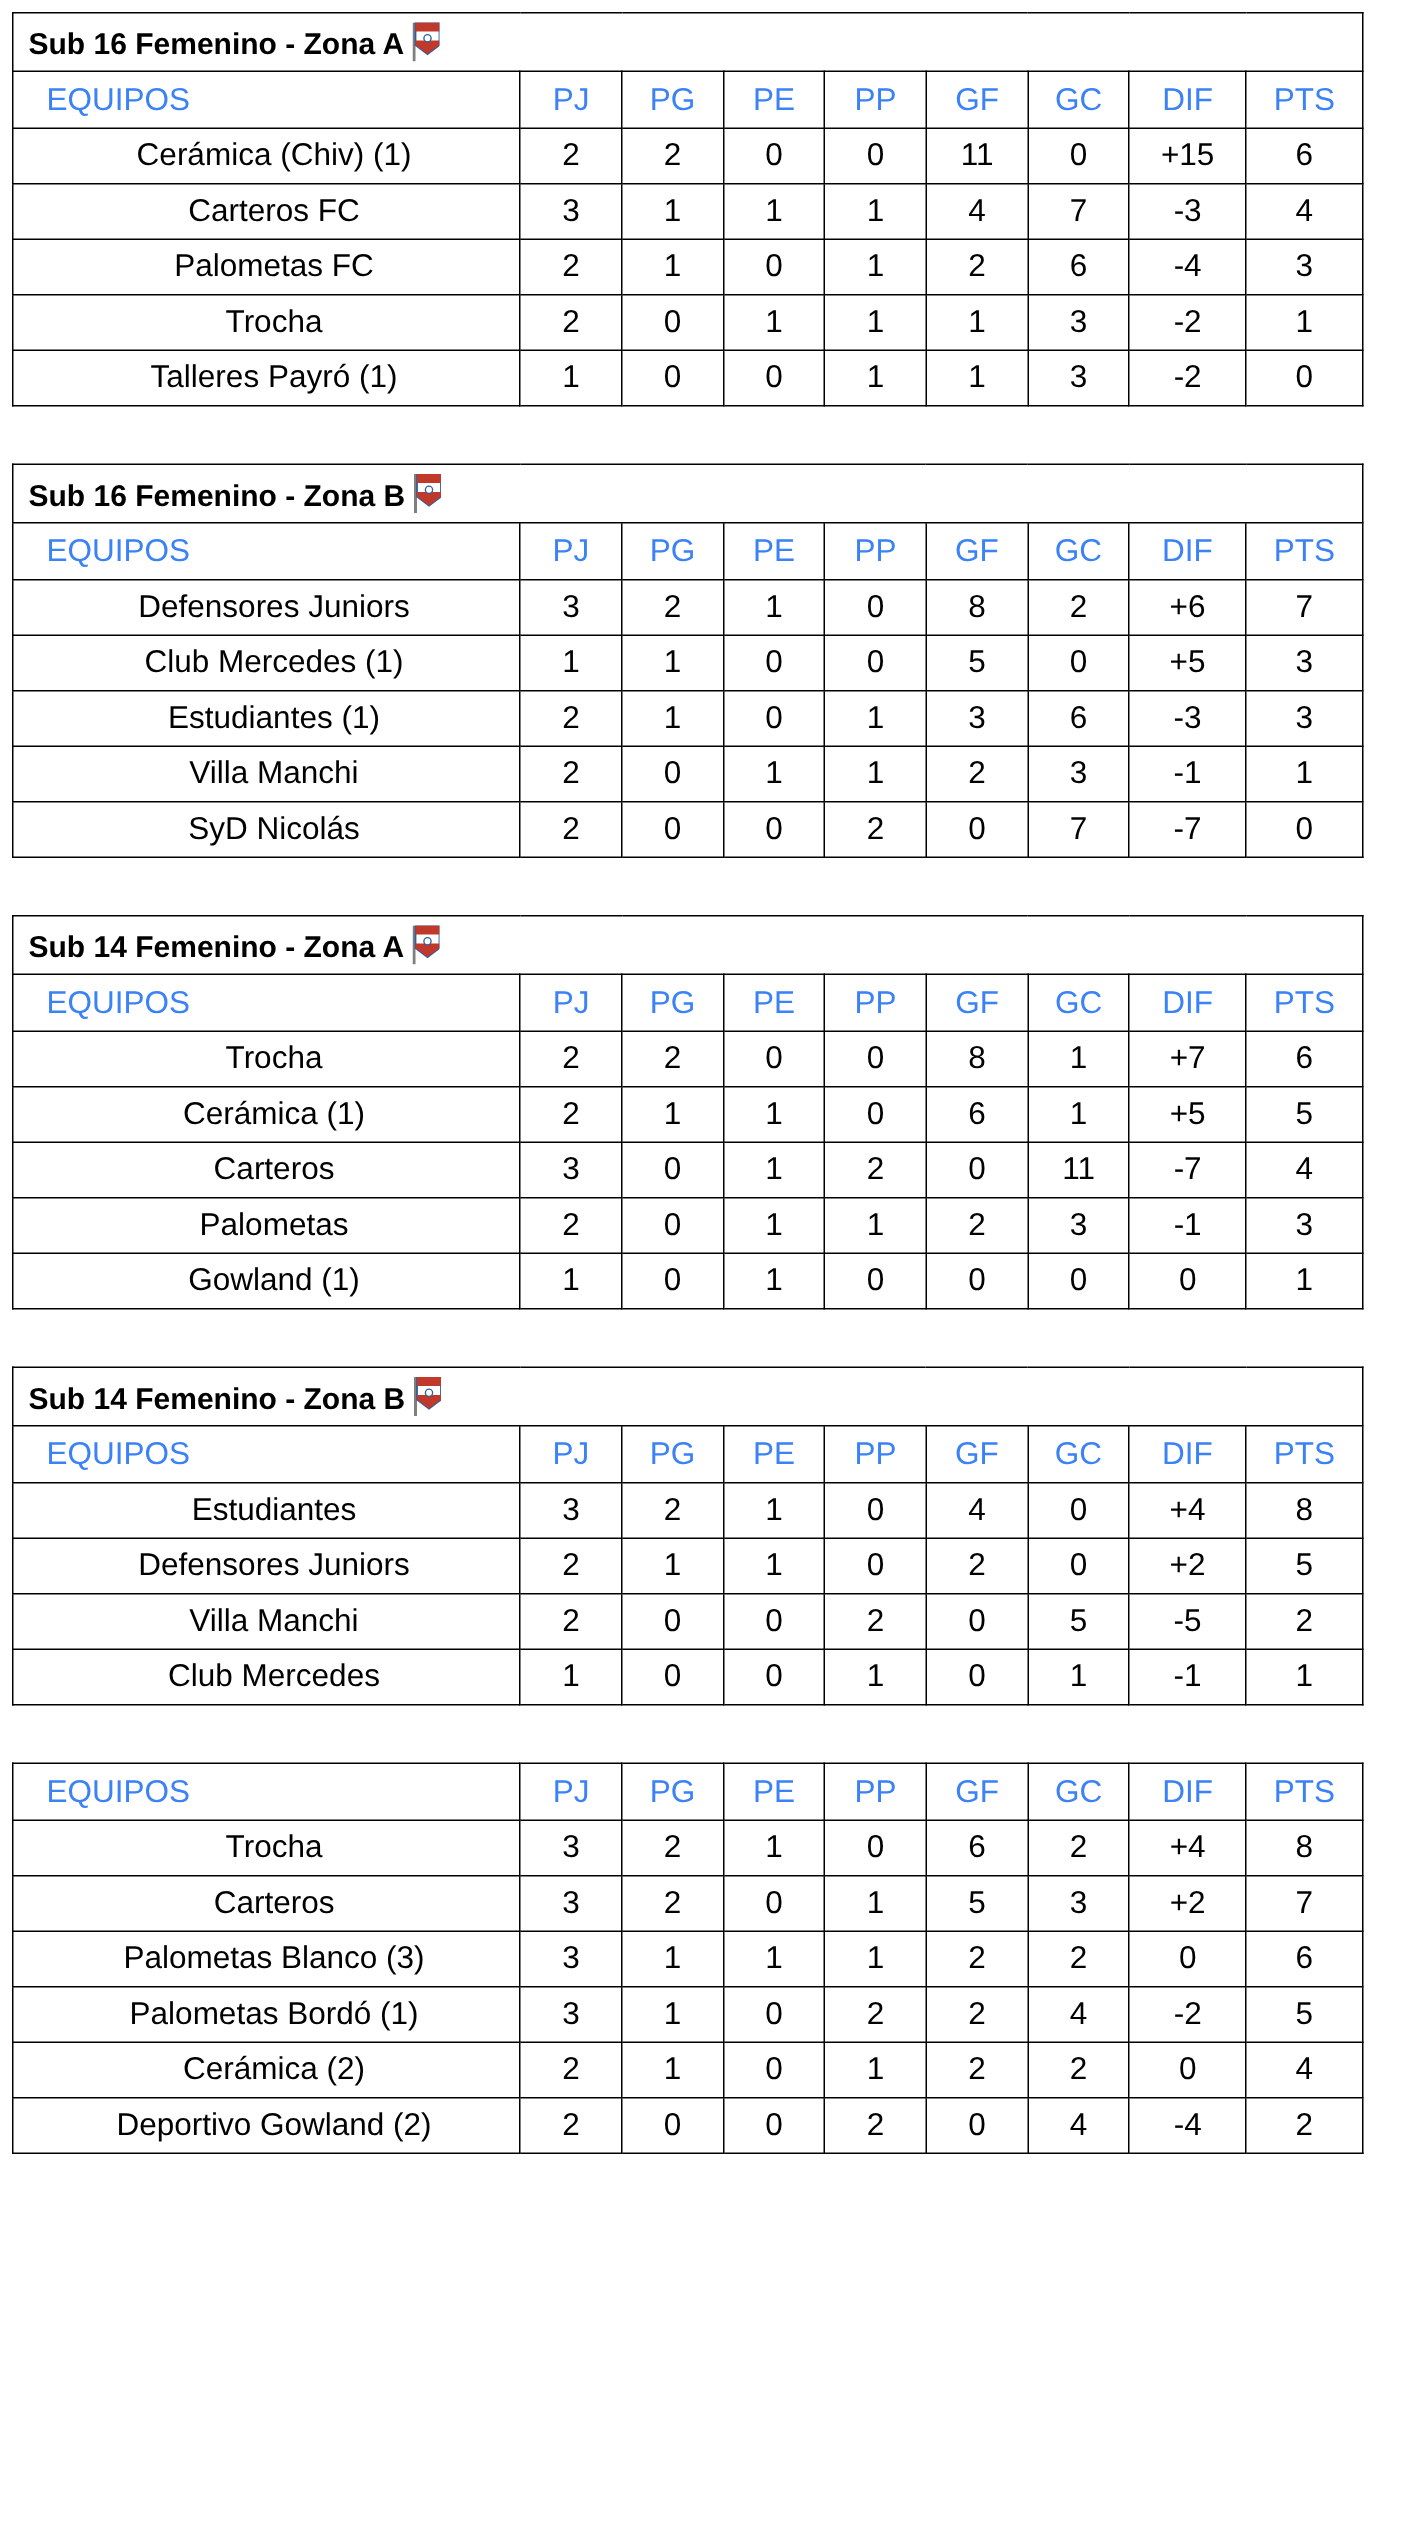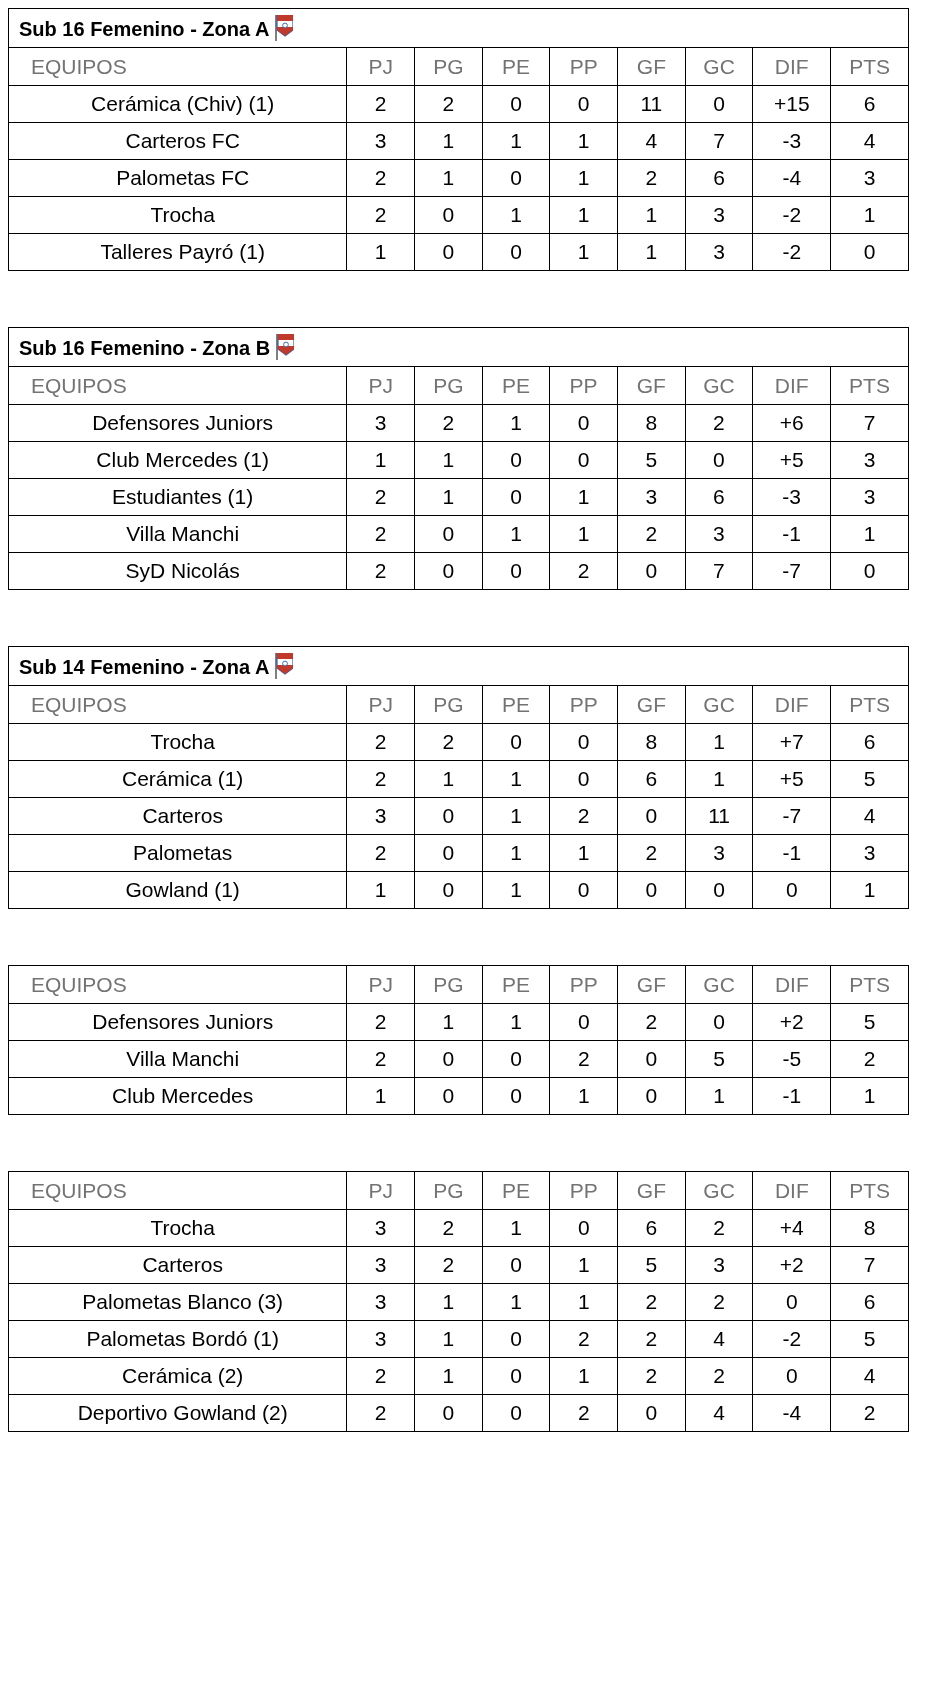--- a/index.html
+++ b/index.html
@@ -11,21 +11,21 @@
     width: 942px;
     font-family: "Liberation Sans", sans-serif;
     color: #000000;
   }
   .page {
     width: 942px;
     box-sizing: border-box;
     padding: 8px 33px 10px 8px;
   }
   .tbl-block {
-    margin-bottom: 56px;
+    margin-bottom: 38px;
   }
   .tbl-block:last-child {
     margin-bottom: 0;
   }
   table.standings {
     width: 100%;
     border-collapse: collapse;
     table-layout: fixed;
   }
   table.standings td,
@@ -54,21 +54,21 @@
     margin-left: 6px;
     width: 18px;
     height: 26px;
     position: relative;
   }
   .flag-icon svg {
     display: block;
   }
   
   .hdr {
-    color: #737373;
+    color: #3b82f6;
     font-weight: normal;
     font-size: 21px !important;
     height: 37px !important;
   }
   .hdr.teams {
     text-align: left !important;
     padding-left: 22px !important;
   }
   
   .team {
@@ -373,31 +373,51 @@
             <col class="c-num">
             <col class="c-num">
             <col class="c-num">
             <col class="c-num">
             <col class="c-num">
             <col class="c-dif">
             <col class="c-pts">
           </colgroup>
           <tbody>
             <tr>
+              <td class="title-cell" colspan="9"><span>Sub 14 Femenino - Zona B</span><span class="flag-icon"><svg width="18" height="26" viewBox="0 0 18 26">
+                    <rect x="0" y="0" width="2" height="26" fill="#7f7f7f"></rect>
+                    <path d="M2 0 H18 V15 L10 21 L2 15 Z" fill="#ffffff" stroke="#2e5fa3" stroke-width="1.2"></path>
+                    <path d="M2 0 H18 V6 H2 Z" fill="#c0392b"></path>
+                    <path d="M2 15 L10 21 L18 15 V12 H2 Z" fill="#c0392b"></path>
+                    <circle cx="10" cy="10.5" r="2.4" fill="#ffffff" stroke="#2e5fa3" stroke-width="0.9"></circle>
+                  </svg></span></td>
+            </tr>
+            <tr>
               <td class="hdr teams">EQUIPOS</td>
               <td class="hdr">PJ</td>
               <td class="hdr">PG</td>
               <td class="hdr">PE</td>
               <td class="hdr">PP</td>
               <td class="hdr">GF</td>
               <td class="hdr">GC</td>
               <td class="hdr">DIF</td>
               <td class="hdr">PTS</td>
             </tr>
             <tr>
+              <td class="team">Estudiantes</td>
+              <td class="stat">3</td>
+              <td class="stat">2</td>
+              <td class="stat">1</td>
+              <td class="stat">0</td>
+              <td class="stat">4</td>
+              <td class="stat">0</td>
+              <td class="stat">+4</td>
+              <td class="stat">8</td>
+            </tr>
+            <tr>
               <td class="team">Defensores Juniors</td>
               <td class="stat">2</td>
               <td class="stat">1</td>
               <td class="stat">1</td>
               <td class="stat">0</td>
               <td class="stat">2</td>
               <td class="stat">0</td>
               <td class="stat">+2</td>
               <td class="stat">5</td>
             </tr>

